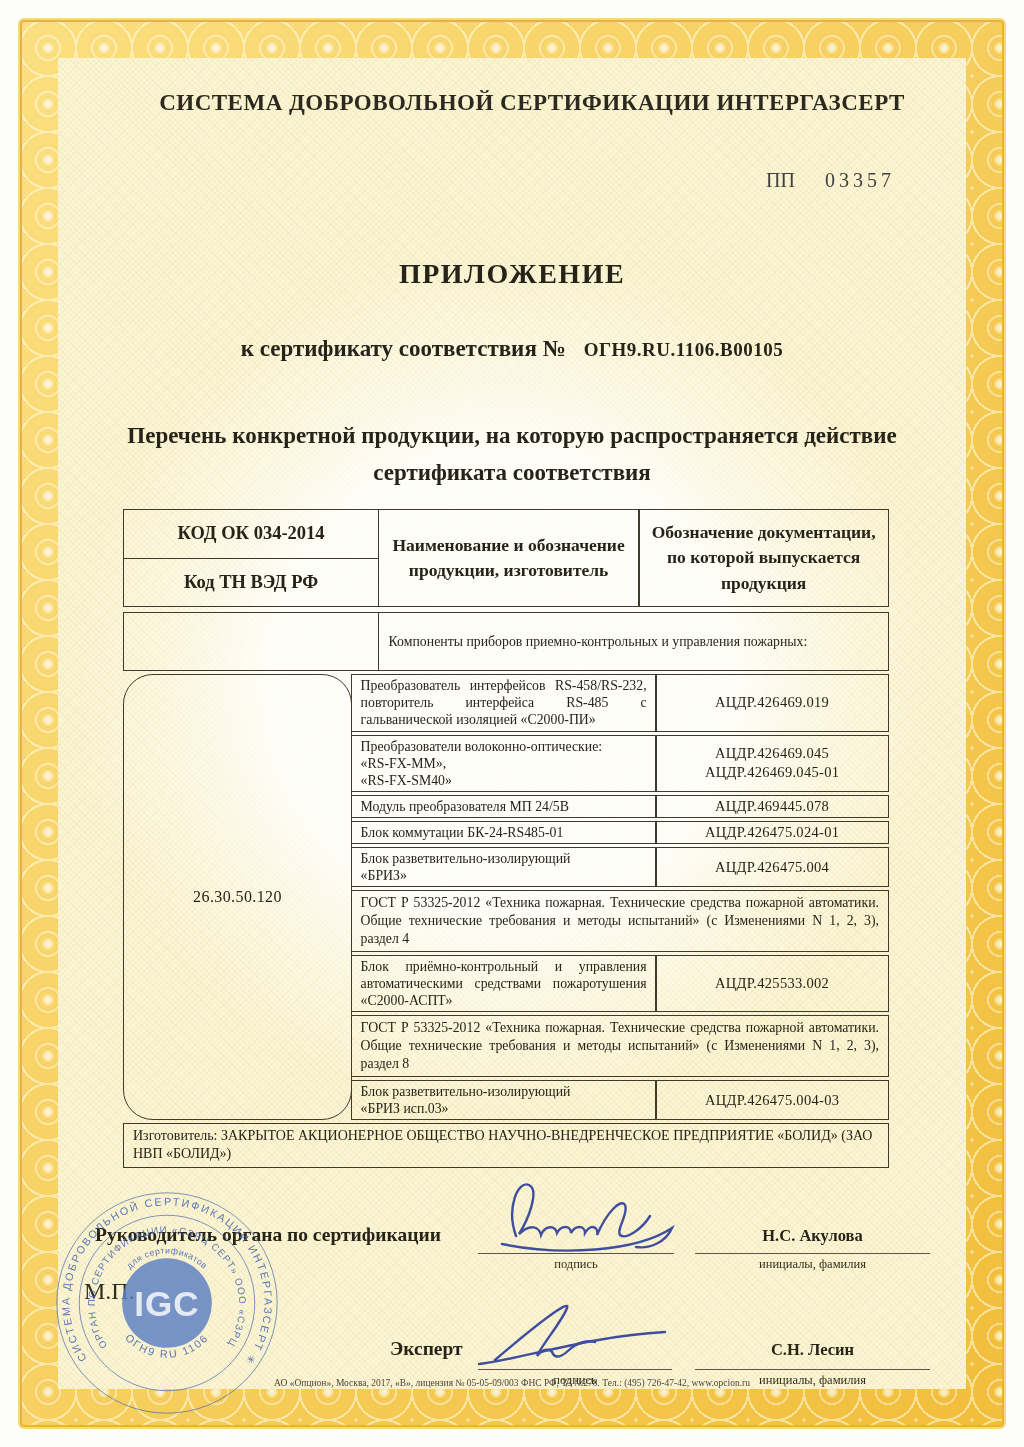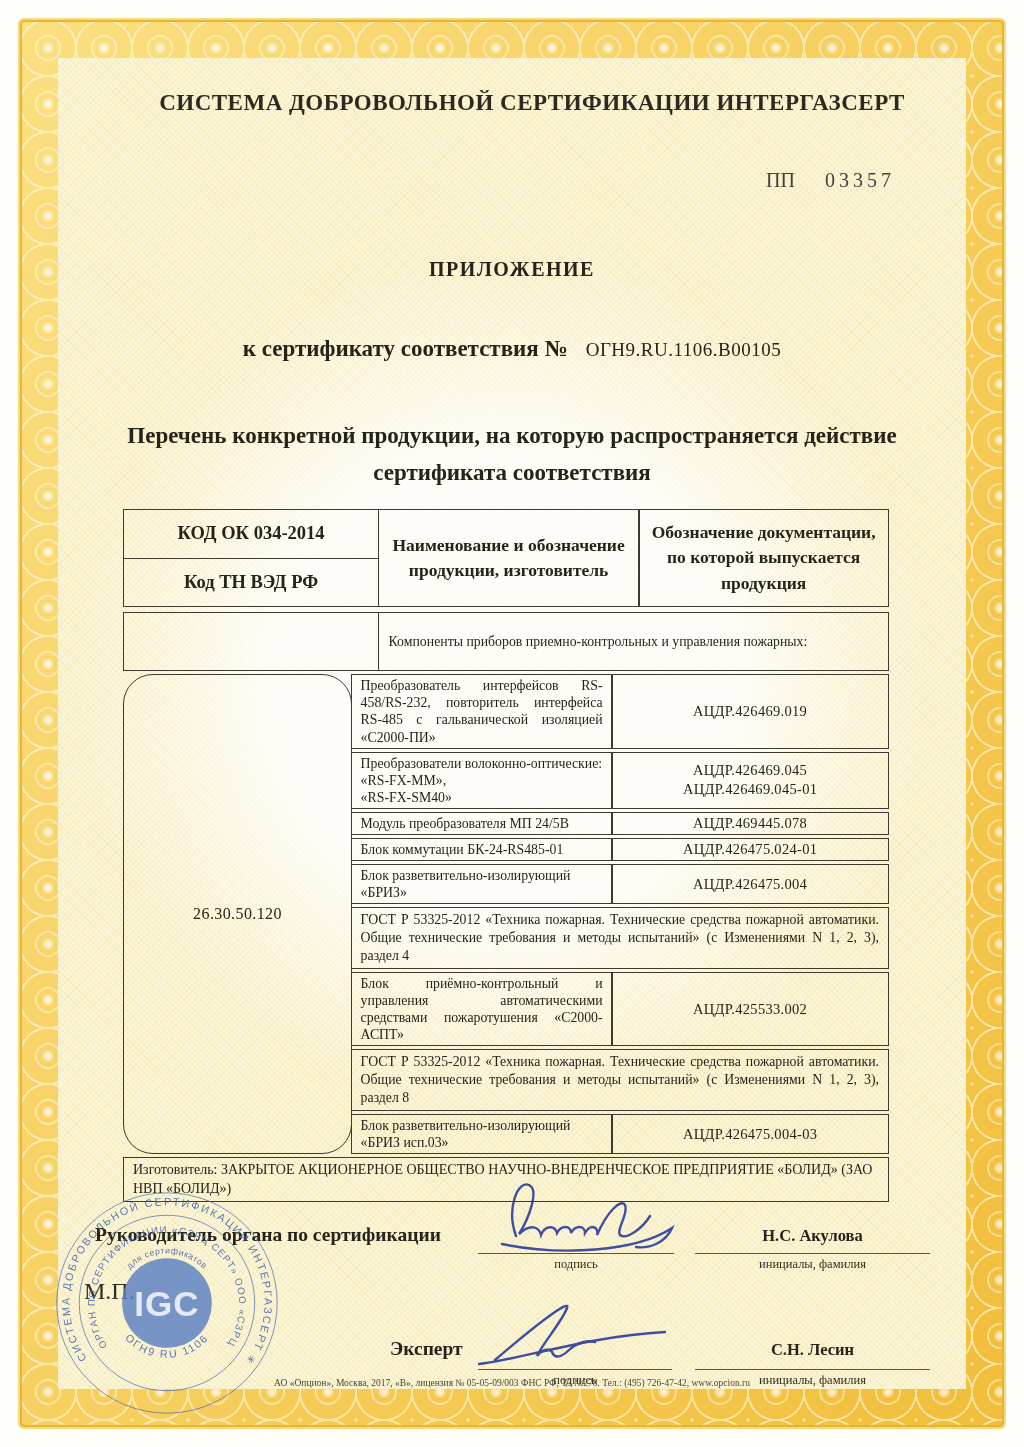--- a/index.html
+++ b/index.html
@@ -31,25 +31,25 @@
       repeating-linear-gradient(-45deg, rgba(232,210,125,.18) 0 1px, rgba(0,0,0,0) 1px 4px);
   }
   .layer{position:absolute; inset:0;}
 
   
   .sys-title{position:absolute; left:0; right:0; top:90px; text-align:center;
     font-size:23px; font-weight:bold; letter-spacing:.5px; color:#2b2920;padding-left:40px;}
   .pp-num{position:absolute; left:766px; top:169px; font-size:20px; color:#404040; display:flex; gap:30px;}
   .pp-num .digits{letter-spacing:4px;}
   .doc-title{position:absolute; left:0; right:0; top:258px; text-align:center;
-    font-size:20px; font-weight:bold; letter-spacing:1.5px;}
+    font-size:28px; font-weight:bold; letter-spacing:1.5px;}
   .subtitle{position:absolute; left:0; right:0; top:336px; display:flex; justify-content:center;
     align-items:baseline; gap:18px;}
   .subtitle .pre{font-size:23px; font-weight:bold;}
-  .subtitle .num{font-size:19px; font-weight:normal; letter-spacing:.5px;}
+  .subtitle .num{font-size:19px; font-weight:bold; letter-spacing:.5px;}
   .desc{position:absolute; left:0; right:0; top:418px; text-align:center;
     font-size:23px; font-weight:bold; line-height:1.6; white-space:pre-line;}
 
   
   .tbl{position:absolute; left:123px; top:509px; width:766px; font-size:13.8px;}
   .cell{border:1.4px solid #3e3a2e; box-sizing:border-box;}
   .thead{display:flex;}
   .thead .c1{width:256px; display:flex; flex-direction:column;}
   .thead .c1 > div{flex:1; display:flex; align-items:center; justify-content:center;
      font-weight:bold; font-size:18.5px; text-align:center;}
@@ -62,21 +62,21 @@
 
   .trow-span{display:flex; margin-top:5px;}
   .trow-span .empty{width:256px;}
   .trow-span .span-c{flex:1; margin-left:-1.4px; padding:20px 10px; line-height:1.25;}
 
   .tbody{display:flex; margin-top:3px;}
   .code-c{width:229px; display:flex; align-items:center; justify-content:center;
      font-size:16px; letter-spacing:.4px;border-radius:30px;}
   .rows{flex:1; margin-left:-1.4px; display:flex; flex-direction:column; gap:3px;}
   .prow{display:flex;}
-  .prow .name-c{width:262px; padding:2px 9px; line-height:1.24; text-align:justify; white-space:pre-line;}
+  .prow .name-c{width:306px; padding:2px 9px; line-height:1.24; text-align:justify; white-space:pre-line;}
   .prow .doc-c{flex:1; margin-left:-1.4px; display:flex; align-items:center; justify-content:center;
      text-align:center; font-size:14.5px; letter-spacing:.3px; white-space:pre-line; line-height:1.3;}
   .prow .full-c{flex:1; padding:3px 9px; line-height:1.3; text-align:justify;font-family:Liberation Serif, serif;}
   .manuf{margin-top:3px; padding:3px 9px; line-height:1.3; font-size:14px;}
 
   
   .sign-label-head{position:absolute; left:95px; top:1224px; font-size:19.5px; font-weight:bold;}
   .sign-label-exp{position:absolute; left:390px; top:1338px; font-size:19.5px; font-weight:bold;}
   .sigline{position:absolute; border-top:1.6px solid #5a564a; height:0;}
   .sl-caption{position:absolute; font-size:12.5px; text-align:center; color:#33301f;}

